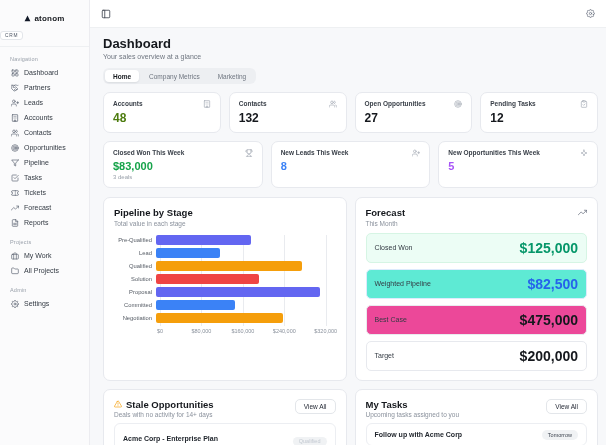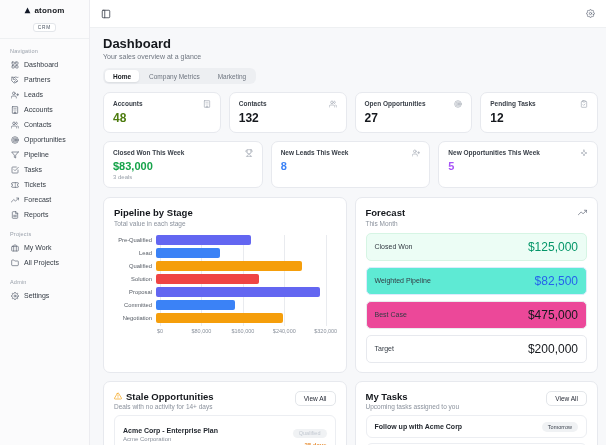--- a/index.html
+++ b/index.html
@@ -7,21 +7,21 @@
   body { font-family:"Liberation Sans","DejaVu Sans",sans-serif; color:#171a20; }
   .app { width:606px; height:445px; display:flex; overflow:hidden; background:#fff; position:relative; }
 
   
   .icon { fill:none; stroke:currentColor; stroke-width:2; stroke-linecap:round; stroke-linejoin:round; }
   .icon-fill { fill:currentColor; stroke:none; }
   .defs { position:absolute; width:0; height:0; overflow:hidden; }
 
   
   .sidebar { width:90px; flex:none; background:#fbfbfc; border-right:1px solid #ececf0; padding:0 7px; }
-  .logo-block { text-align:center; padding:6px 0 5px; border-bottom:1px solid #eef0f2; margin:0 -7px; }
+  .logo-block { padding:6px 0 5px; border-bottom:1px solid #eef0f2; margin:8px -7px; }
   .logo-row { display:flex; align-items:center; justify-content:center; gap:3px; }
   .logo-mark { width:7px; height:7px; color:#111827; }
   .logo-text { font-size:8px; font-weight:bold; color:#15181d; letter-spacing:.2px; }
   .logo-badge { display:inline-block; font-size:4.8px; letter-spacing:.8px; color:#4b5563; border:1px solid #e3e6ea; border-radius:3px; padding:1px 4px; margin-top:3px; background:#fff; }
   .nav-label { font-size:5.5px; color:#9aa1ab; margin:9px 3px 3px; letter-spacing:.2px; }
   .nav-item { display:flex; align-items:center; gap:5px; padding:3.5px 4px; border-radius:5px; cursor:pointer; }
   .s-icon { width:8px; height:8px; color:#596070; flex:none; }
   .nav-text { font-size:7px; color:#333a43; white-space:nowrap; }
 
   
@@ -67,21 +67,21 @@
   .bar-row { display:flex; align-items:center; height:10px; margin-bottom:3px; }
   .bar-label { width:42px; flex:none; text-align:right; padding-right:4px; font-size:5.8px; color:#555b64; white-space:nowrap; }
   .bar-track { flex:1; position:relative; height:10px; margin-right:2px; }
   .bar { position:absolute; left:0; top:0; bottom:0; border-radius:2px; }
   .chart-axis { position:relative; height:10px; margin-left:46px; margin-right:2px; }
   .tick { position:absolute; top:2px; transform:translateX(-50%); font-size:5.5px; color:#8a919c; white-space:nowrap; }
 
   
   .f-row { display:flex; justify-content:space-between; align-items:center; border:1px solid #e7e9ee; border-radius:5px; padding:6px 8px; margin-top:6px; }
   .f-label { font-size:7px; color:#333a43; }
-  .f-value { font-size:12px; font-weight:normal; }
+  .f-value { font-size:14px; font-weight:bold; }
 
   
   .list-item { display:flex; justify-content:space-between; align-items:center; background:#fff; border:1px solid #eceef2; border-radius:6px; padding:5px 8px; margin-top:5px; cursor:pointer; }
   .li-name { font-size:7px; font-weight:bold; color:#23282f; }
   .li-sub { font-size:6px; color:#8a919c; margin-top:1.5px; }
   .li-right { text-align:right; flex:none; padding-left:6px; }
   .stage-pill { display:inline-block; font-size:5.5px; background:#eef0f3; color:#3f4651; border-radius:999px; padding:1.5px 6px; }
   .stage-pill.muted { background:#f0f2f4; color:#c3c9d1; }
   .days { font-size:6px; color:#e8913a; font-weight:bold; margin-top:2.5px; }
   .task-item { padding:5.5px 8px; }

